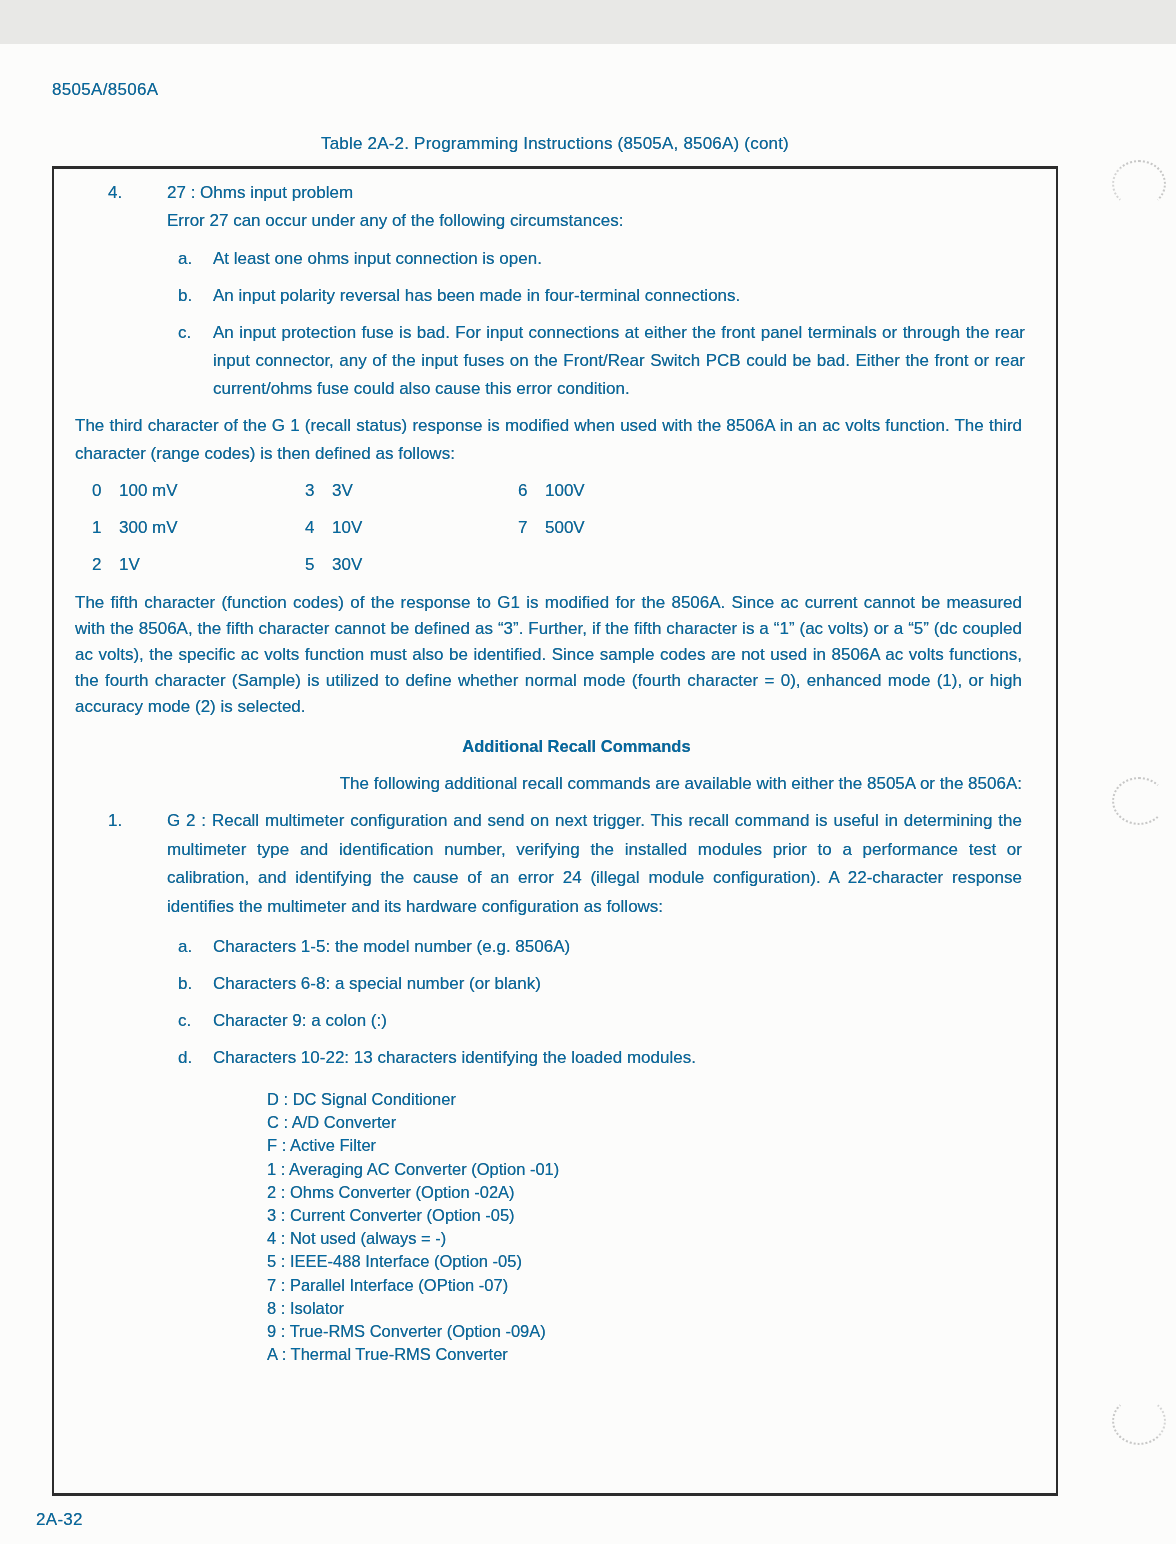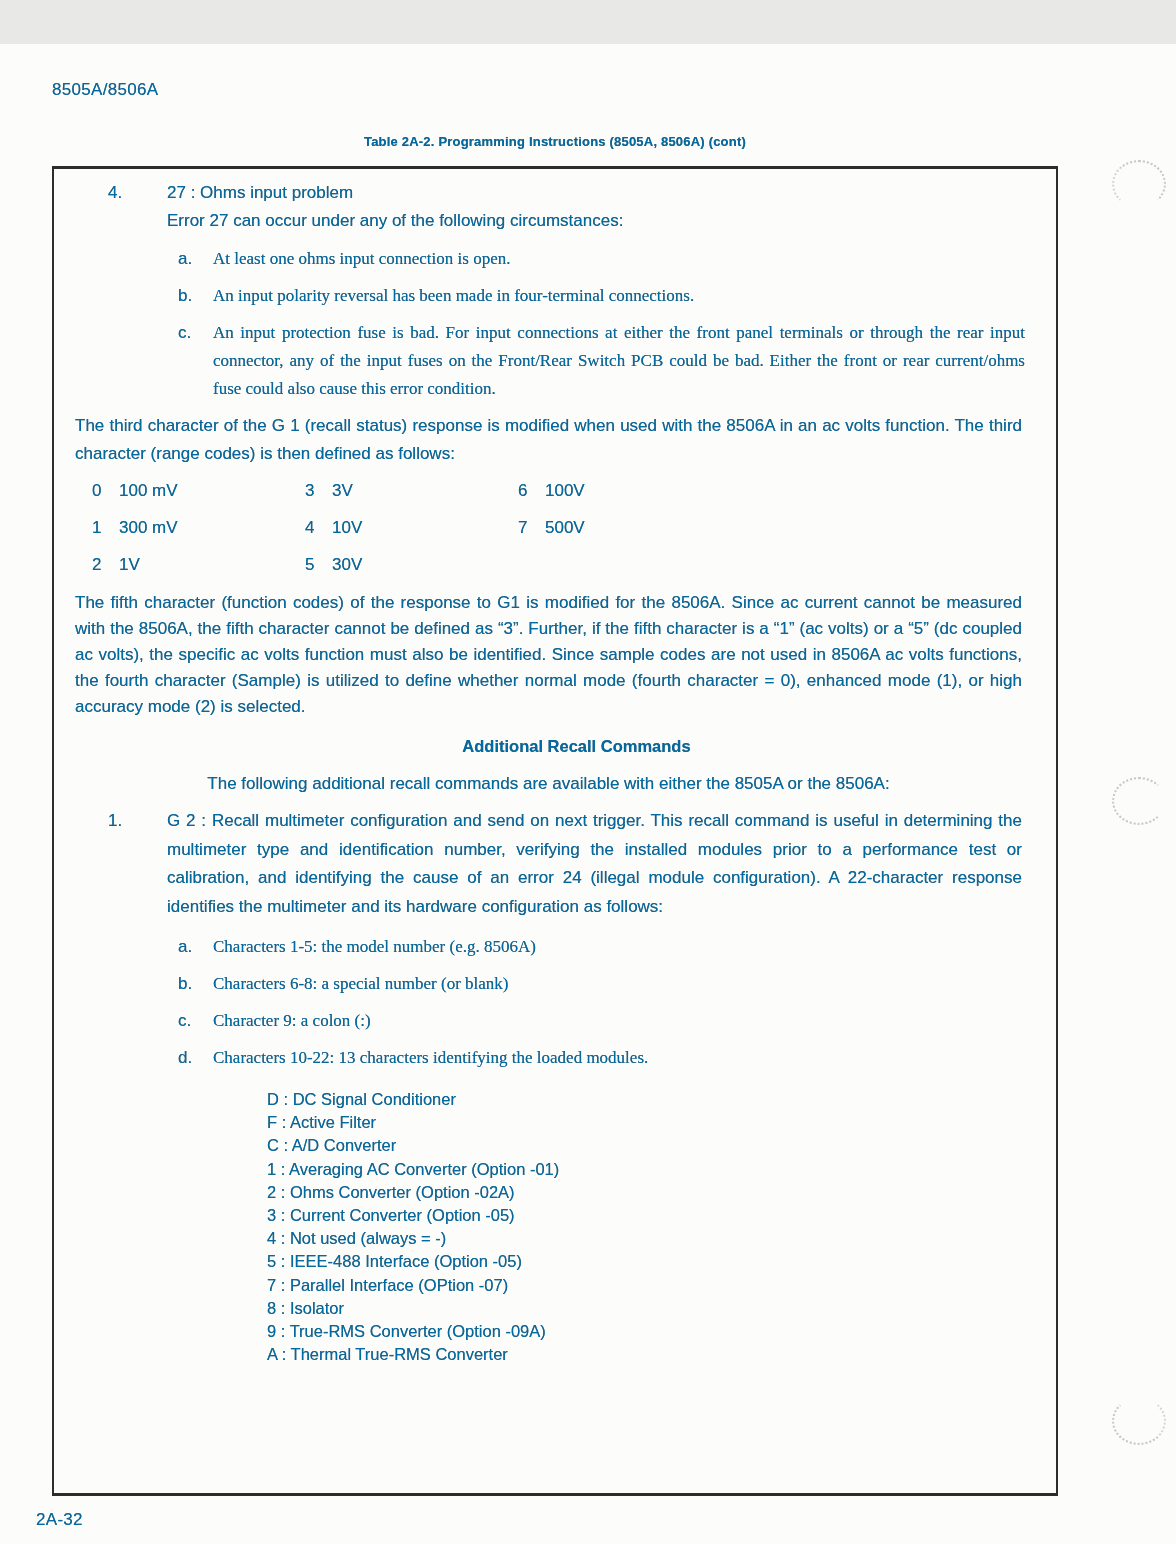--- a/index.html
+++ b/index.html
@@ -12,43 +12,43 @@
     overflow:hidden;
     text-shadow:0 0 .4px rgba(20,20,20,.55);
     margin-top:44px;
   }
   .page-header{
     position:absolute;left:52px;top:36px;
     font-size:17px;letter-spacing:.3px;
   }
   .table-title{
     position:absolute;left:52px;top:90px;width:1006px;
-    text-align:center;font-weight:bold;font-size:13px;letter-spacing:.2px;
+    text-align:center;font-weight:normal;font-size:17px;letter-spacing:.2px;
   }
   .content-box{
     position:absolute;left:52px;top:122px;width:1006px;height:1330px;
     border:2px solid #2c2c2c;border-top-width:3px;border-bottom-width:3px;
     box-sizing:border-box;
     font-size:17px;line-height:28px;
   }
   .inner{padding:10px 0 0 0;}
   
   .num-item{display:flex;margin-left:54px;margin-top:0;}
   .num-item .num{width:59px;flex:0 0 59px;}
   .num-item .body{width:855px;}
   .item-title{margin:0;}
   .item-intro{margin:0;}
   
   .sub{display:flex;margin-left:124px;margin-top:9px;}
   .sub .letter{width:35px;flex:0 0 35px;}
-  .sub .text{width:812px;font-family:Liberation Serif, serif;}
+  .sub .text{width:812px;}
   .sub .text.just{text-align:justify;}
   
   .para{margin:9px 0 0 21px;width:947px;text-align:justify;}
-  .para.first-not-just{text-align:center;}
+  .para.first-not-just{text-align:right;}
   
   .rc-table{margin-top:8px;}
   .rc-row{display:flex;margin-left:38px;margin-top:9px;}
   .rc-cell{display:flex;width:213px;flex:0 0 213px;}
   .rc-cell.last{width:auto;flex:0 0 auto;}
   .rc-code{width:27px;flex:0 0 27px;}
   
   .section-heading{
     margin-top:12px;text-align:center;font-weight:bold;font-size:16.5px;padding-left:43px;
   }
@@ -163,22 +163,22 @@
         <div class="letter">c.</div>
         <div class="text">Character 9: a colon (:)</div>
       </div>
       <div class="sub">
         <div class="letter">d.</div>
         <div class="text">Characters 10-22: 13 characters identifying the loaded modules.</div>
       </div>
 
       <div class="module-list">
         <div>D : DC Signal Conditioner</div>
+        <div>C : A/D Converter</div>
         <div>F : Active Filter</div>
-        <div>C : A/D Converter</div>
         <div>1 : Averaging AC Converter (Option -01)</div>
         <div>2 : Ohms Converter (Option -02A)</div>
         <div>3 : Current Converter (Option -05)</div>
         <div>4 : Not used (always = -)</div>
         <div>5 : IEEE-488 Interface (Option -05)</div>
         <div>7 : Parallel Interface (OPtion -07)</div>
         <div>8 : Isolator</div>
         <div>9 : True-RMS Converter (Option -09A)</div>
         <div>A : Thermal True-RMS Converter</div>
       </div>

